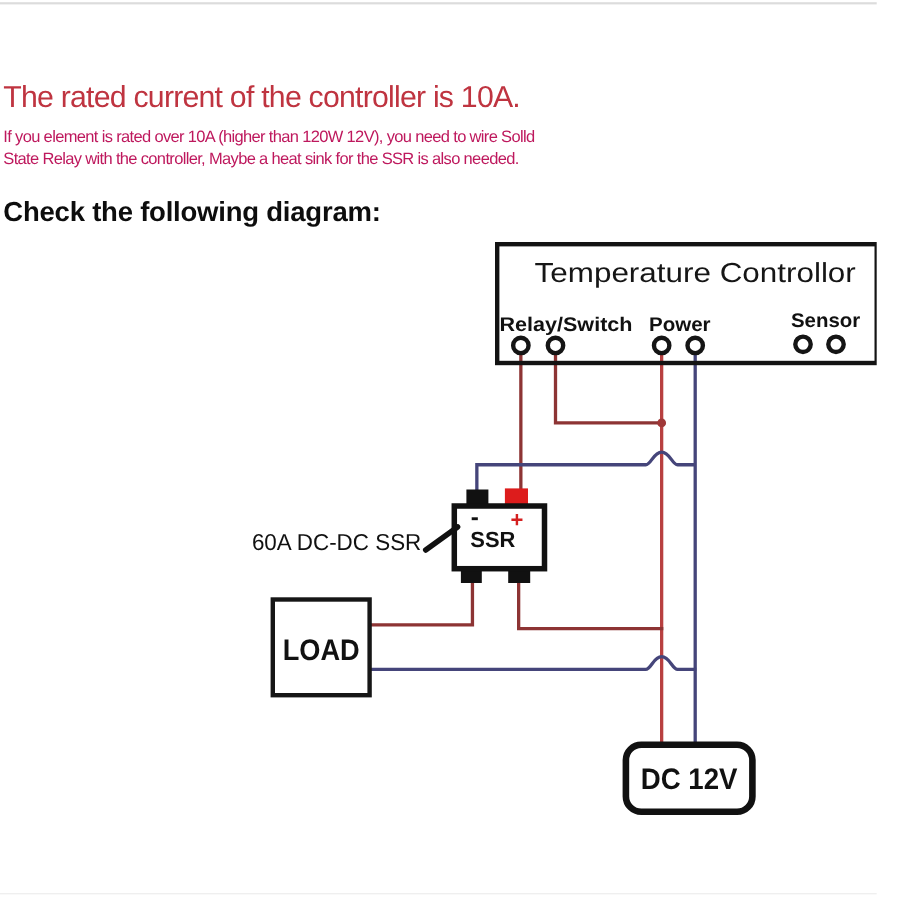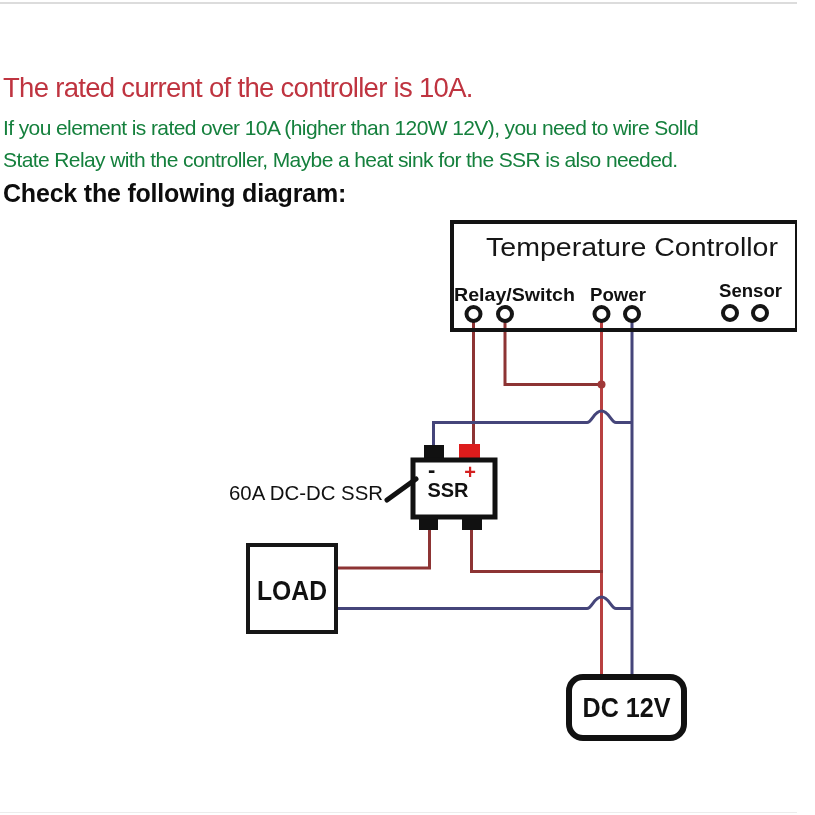--- a/index.html
+++ b/index.html
@@ -28,27 +28,27 @@
     left: 3px;
     top: 72px;
     font-size: 27.5px;
     letter-spacing: -0.7px;
     color: #bf3440;
     white-space: nowrap;
   }
   .body-line {
     position: absolute;
     left: 3px;
-    font-size: 21px;
+    font-size: 15px;
     letter-spacing: -0.6px;
-    color: #15803d;
+    color: #be185d;
     white-space: nowrap;
   }
   .body-line.l1 { top: 116px; }
-  .body-line.l2 { top: 148px; }
+  .body-line.l2 { top: 136px; }
   .body-line.l3 {
     top: 179px;
     color: #0d0d0d;
     font-weight: bold;
     font-size: 25px;
     letter-spacing: -0.2px;
   }
   svg#diagram {
     position: absolute;
     left: 0;

